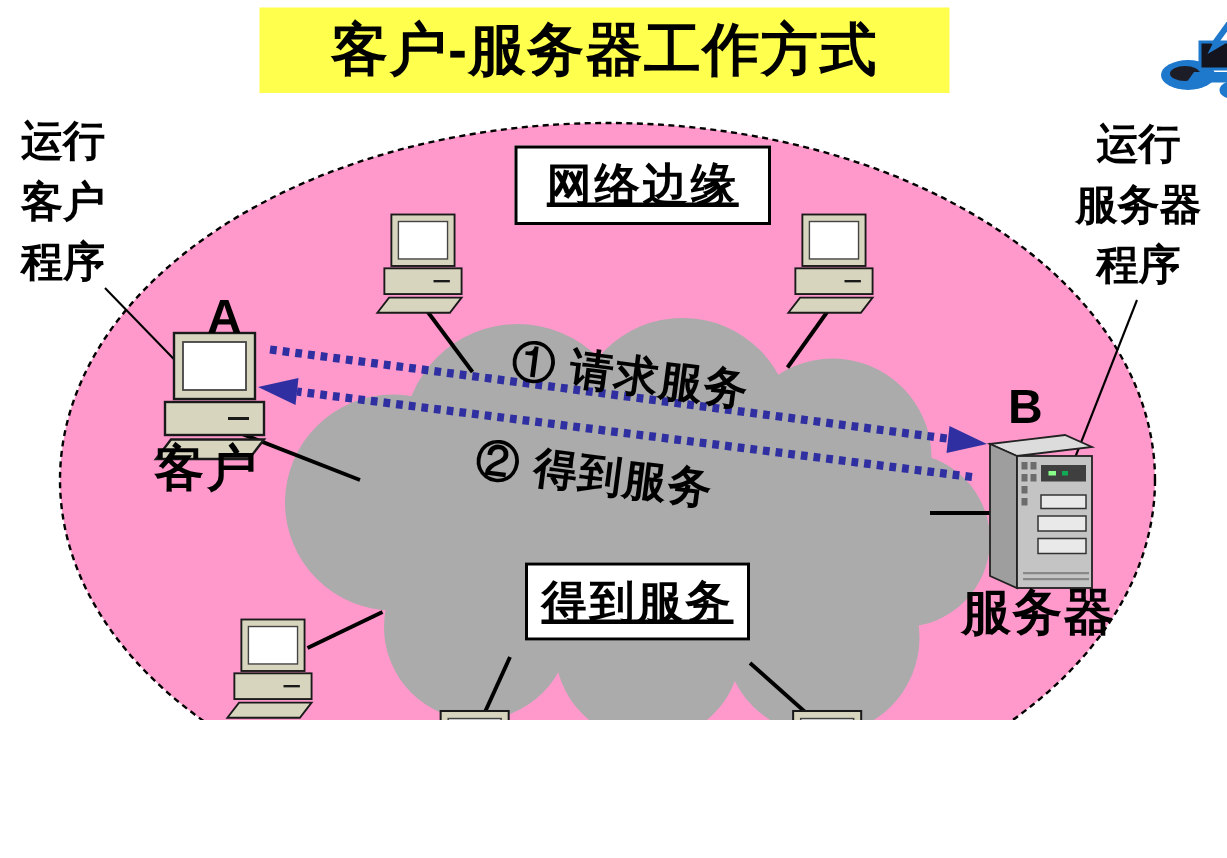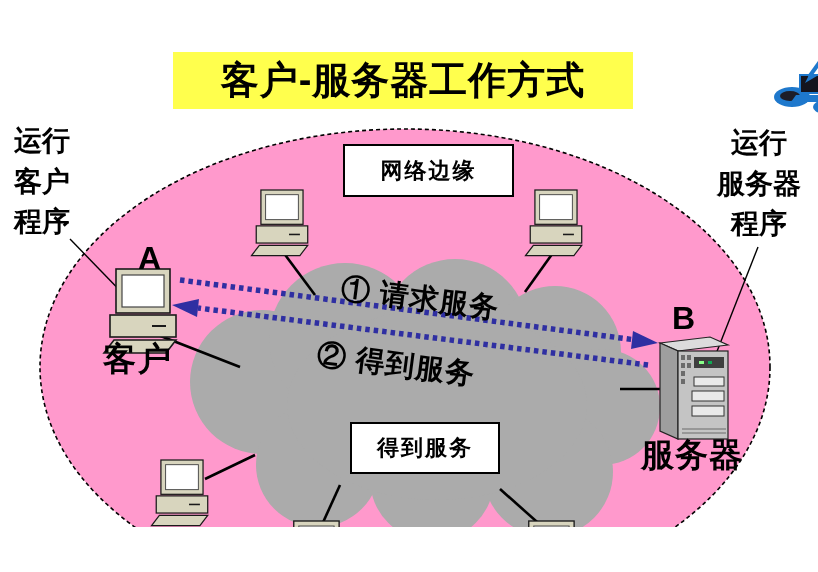--- a/index.html
+++ b/index.html
@@ -1,30 +1,30 @@
 <!DOCTYPE html>
 <html><head>
 <meta charset="utf-8">
 <style>
   html,body{margin:0;padding:0;background:#fff;}
   .stage{
     position:relative;width:818px;height:480px;background:#ffffff;
-    overflow:hidden;font-family:"Liberation Sans",sans-serif;color:#000;margin-top:47px;
+    overflow:hidden;font-family:"Liberation Sans",sans-serif;color:#000;
   }
   .stage svg{position:absolute;left:0;top:0;}
   .lbl{position:absolute;font-weight:bold;white-space:pre-line;line-height:1.45;}
   .title-banner{
     position:absolute;left:173px;top:5px;width:460px;height:57px;
     background:#FFFF4D;display:flex;align-items:center;justify-content:center;
     font-size:38px;font-weight:bold;letter-spacing:1px;
   }
   .zone-box{
     position:absolute;background:#ffffff;border:2px solid #000;
     display:flex;align-items:center;justify-content:center;
-    font-size:22px;font-weight:bold;letter-spacing:2px;
+    font-size:30px;font-weight:bold;letter-spacing:2px;text-decoration:underline;
   }
   .edge-box{left:343px;top:97px;width:167px;height:49px;}
   .core-box{left:350px;top:375px;width:146px;height:48px;}
   .run-client{left:14px;top:74px;width:96px;font-size:28px;text-align:left;}
   .run-server{left:700px;top:76px;width:118px;font-size:28px;text-align:center;}
   .node-a{left:138px;top:188px;font-size:32px;}
   .node-b{left:672px;top:248px;font-size:32px;}
   .client-cap{left:103px;top:288px;font-size:33px;letter-spacing:2px;}
   .server-cap{left:641px;top:384px;font-size:33px;letter-spacing:1px;}
   .arrow-lbl{font-size:29px;transform-origin:left top;transform:rotate(7.4deg);letter-spacing:1px;}

